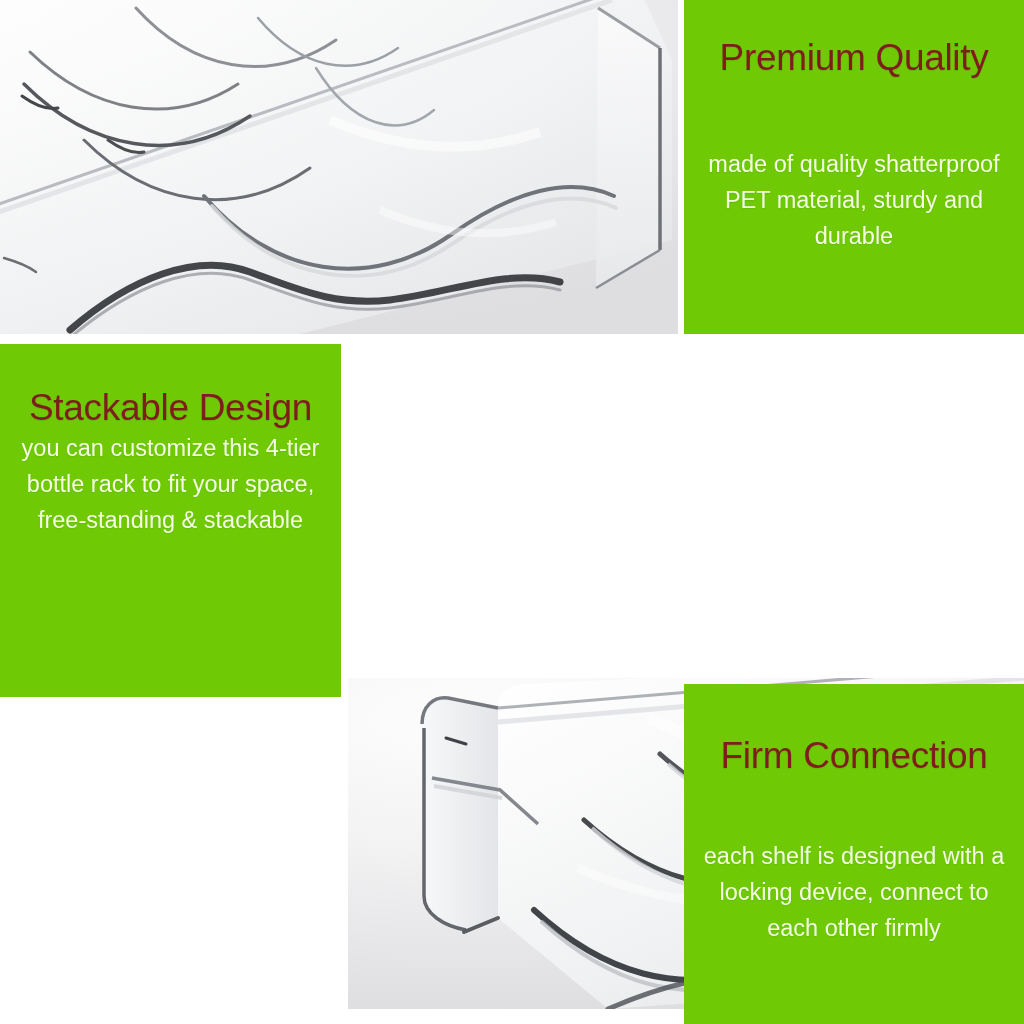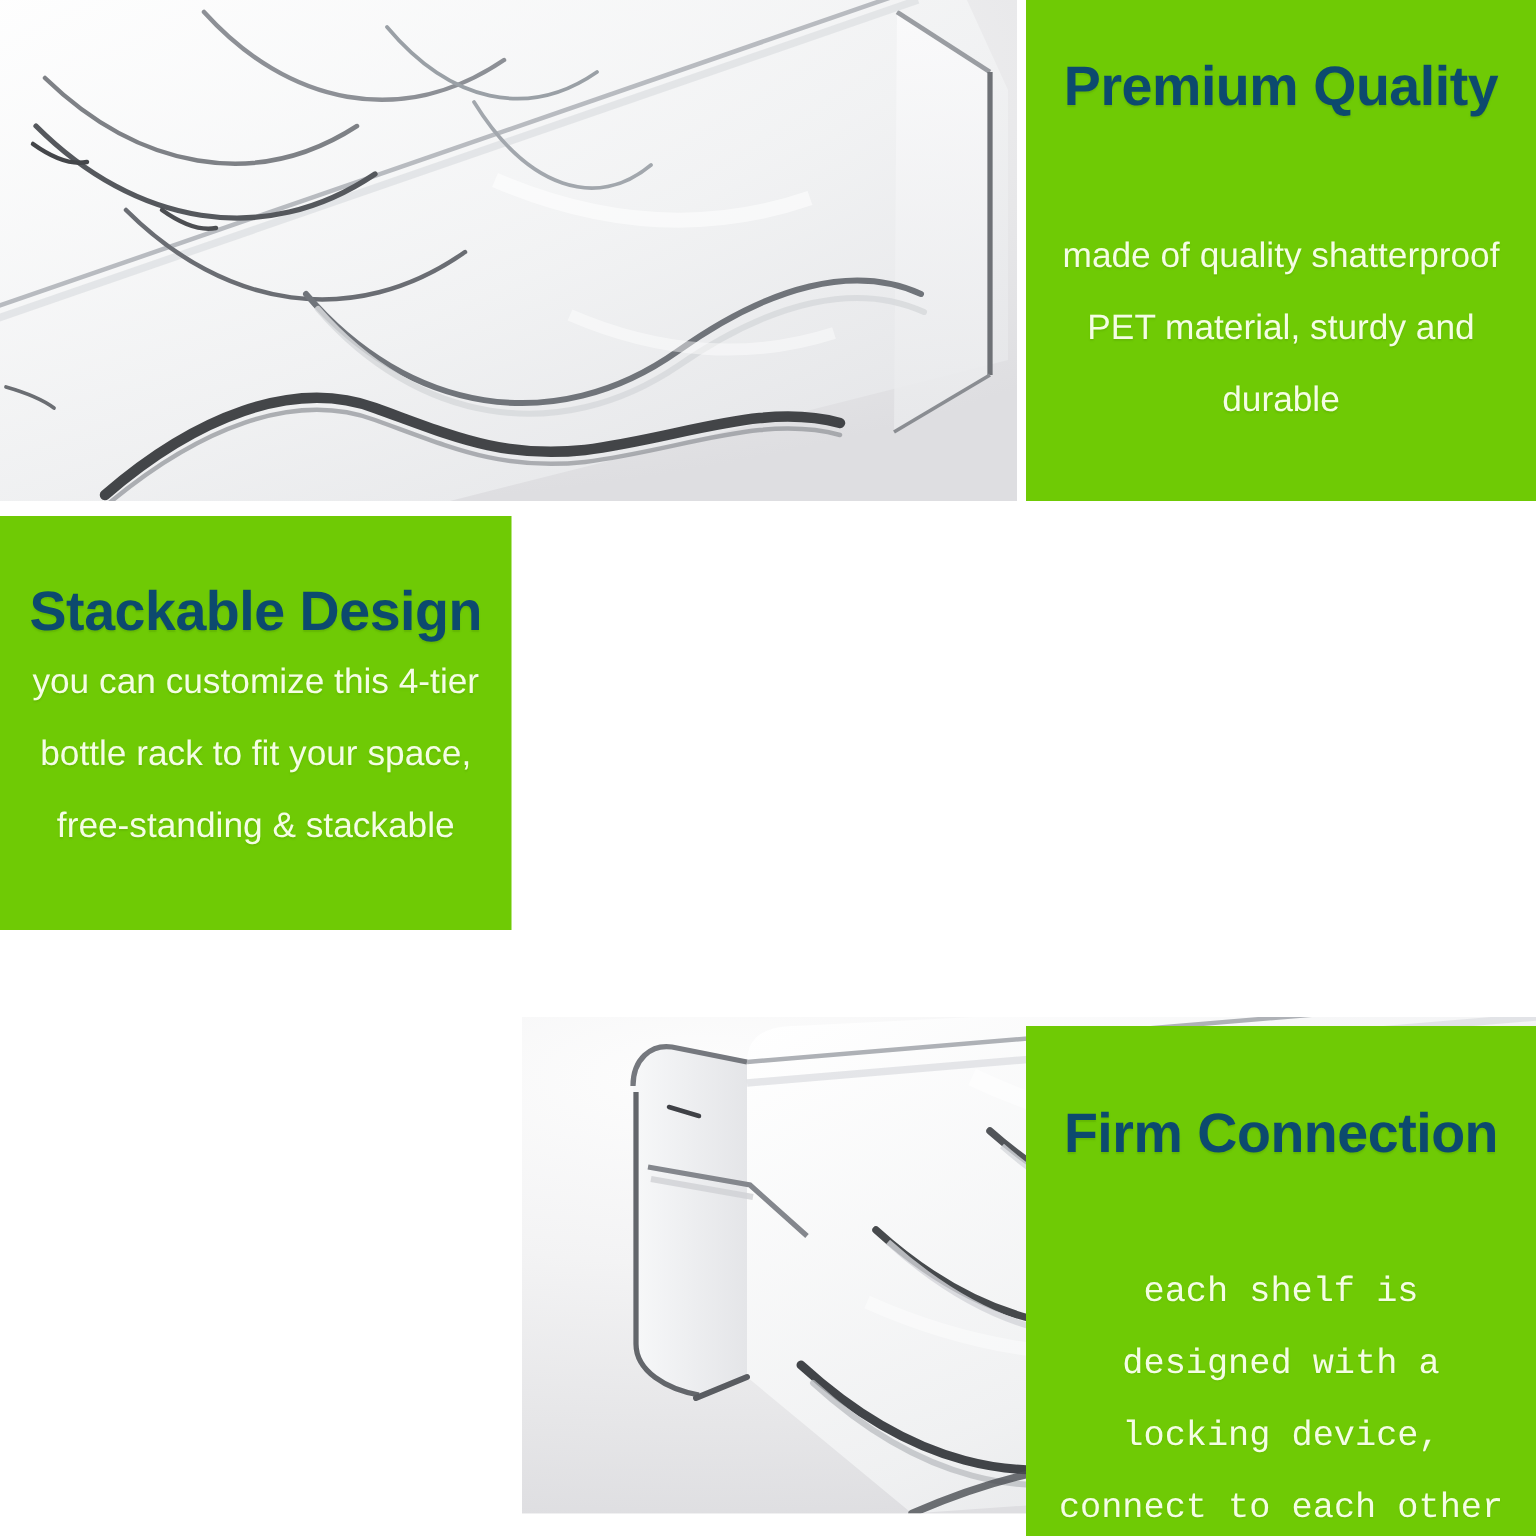--- a/index.html
+++ b/index.html
@@ -25,34 +25,34 @@
     position: absolute;
     overflow: hidden;
   }
   .text-panel {
     background: #6fca05;
     display: flex;
     flex-direction: column;
     align-items: center;
   }
   .panel-title {
-    color: #0c4a6e;
-    font-weight: bold;
+    color: #7f1d1d;
+    font-weight: normal;
     font-size: 37px;
     line-height: 44px;
     letter-spacing: -0.3px;
     text-align: center;
     width: 100%;
     white-space: nowrap;
     text-shadow: 0 1px 1px rgba(80,150,0,0.35);
   }
   .panel-body {
     color: #f4fde4;
     font-size: 23.5px;
-    line-height: 48px;
+    line-height: 36px;
     text-align: center;
     width: 100%;
     padding: 0 16px;
     box-sizing: border-box;
     text-shadow: 0 1px 1px rgba(80,150,0,0.25);
   }
 
   
   .photo {
     background: #ededee;
@@ -69,33 +69,33 @@
     inset: 0;
     width: 100%;
     height: 100%;
     display: block;
   }
 
   
   #photo-top-left   { left: 0;    top: 0;    width: 678px; height: 334px; }
   #panel-premium    { left: 684px;top: 0;    width: 340px; height: 334px; }
 
-  #panel-stackable  { left: 0;    top: 344px;width: 341px; height: 276px; }
+  #panel-stackable  { left: 0;    top: 344px;width: 341px; height: 353px; }
   #photo-mid-right  { left: 348px;top: 344px;width: 676px; height: 331px; }
   #panel-firm       { left: 684px;top: 684px;width: 340px; height: 352px; }
 
   
   #panel-premium .panel-title   { margin-top: 36px; }
   #panel-premium .panel-body    { margin-top: 66px; }
 
   #panel-stackable .panel-title { margin-top: 42px; }
   #panel-stackable .panel-body  { }
 
   #panel-firm .panel-title      { margin-top: 50px; }
-  #panel-firm .panel-body       { margin-top: 60px; font-family: Liberation Mono, monospace; }
+  #panel-firm .panel-body       { margin-top: 60px; }
 </style>
 </head>
 <body>
 
 <div id="infographic">
 
   <div class="panel photo" id="photo-top-left">
     <div class="bg"></div>
     <svg viewBox="0 0 678 334" preserveAspectRatio="none">
       <defs>

